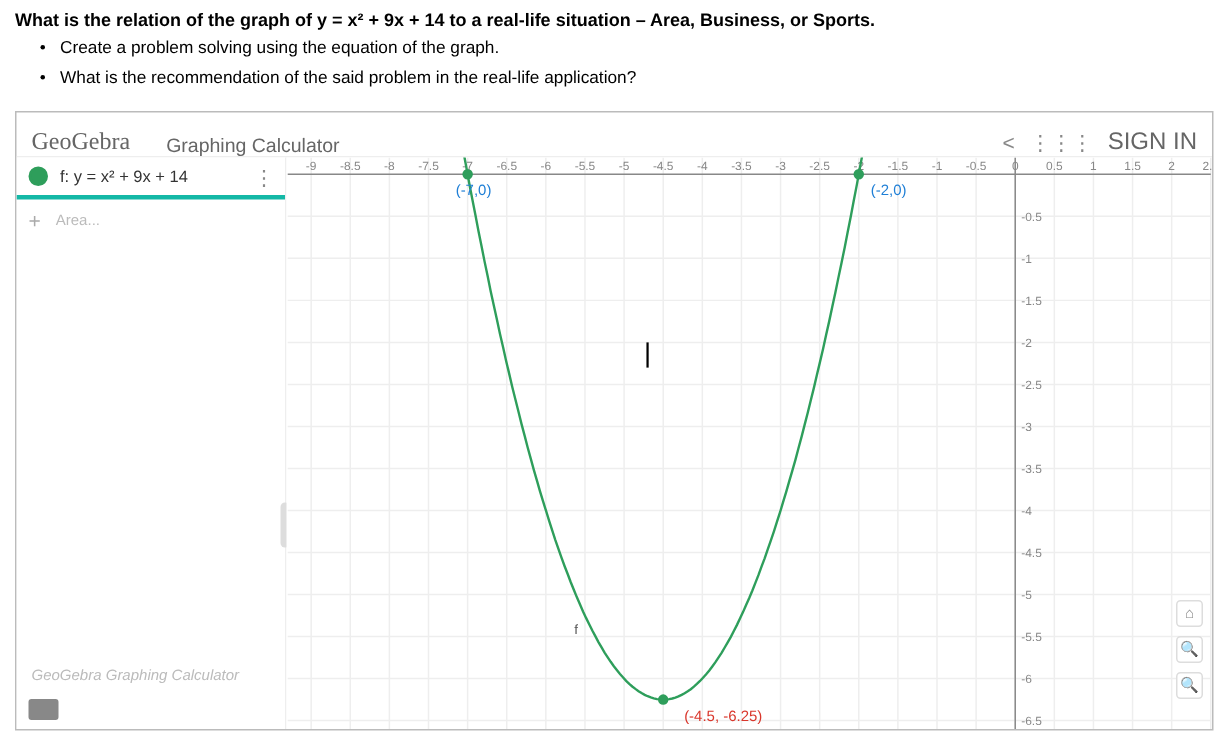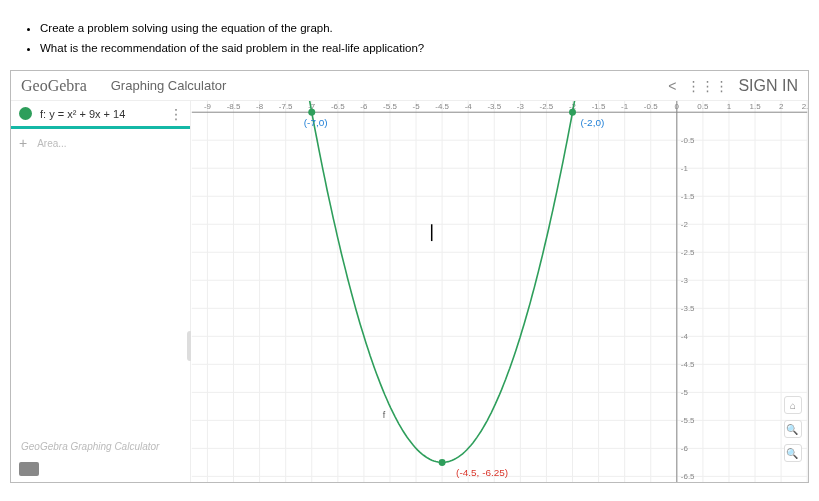--- a/index.html
+++ b/index.html
@@ -1,22 +1,22 @@
 <!DOCTYPE html>
 <html><head>
 <meta charset="utf-8">
 <style>
 * { box-sizing: border-box; margin: 0; padding: 0; }
 body { font-family: Arial, sans-serif; width: 819px; height: 501px; background: #fff; overflow: hidden; }
 .header-text { padding: 6px 10px 4px 10px; }
 .header-title { font-size: 12px; font-weight: bold; color: #000; }
-.bullets { padding-left: 30px; margin-top: 16px; }
+.bullets { padding-left: 30px; margin-top: 6px; }
 .bullets li { font-size: 11.5px; color: #000; margin-bottom: 8px; }
 .app-container { border: 1px solid #bbb; margin: 4px 10px 0 10px; height: 413px; position: relative; overflow: hidden; }
-.app-header { height: 30px; display: flex; align-items: center; padding: 0 10px; border-bottom: 1px solid #eee; }
+.app-header { height: 30px; display: flex; align-items: flex-end; padding: 0 10px; border-bottom: 1px solid #eee; }
 .app-brand { font-family: Georgia, serif; font-size: 16px; color: #666; }
 .app-subtitle { font-size: 13px; color: #666; margin-left: 24px; }
 .app-header-right { margin-left: auto; display: flex; align-items: center; gap: 10px; }
 .header-icon { color: #888; font-size: 14px; }
 .signin { font-size: 16px; color: #666; }
 .app-body { display: flex; height: calc(100% - 30px); }
 .sidebar { width: 180px; border-right: 1px solid #eee; background: #fff; }
 .func-row { display: flex; align-items: center; padding: 6px 8px; border-bottom: 3px solid #14b8a6; height: 28px; }
 .func-dot { width: 13px; height: 13px; border-radius: 50%; background: #2e9e5b; border: 2px solid #2e9e5b; margin-right: 8px; flex-shrink: 0; }
 .func-label { font-size: 11px; color: #333; flex: 1; }
@@ -36,20 +36,21 @@
 .right-controls { position: absolute; right: 6px; bottom: 20px; display: flex; flex-direction: column; gap: 6px; }
 .ctrl-btn { width: 18px; height: 18px; border: 1px solid #ddd; background: #fff; border-radius: 3px; display: flex; align-items: center; justify-content: center; font-size: 10px; color: #888; }
 .top-toolbar { position: absolute; left: 183px; top: 33px; display: flex; align-items: center; gap: 4px; }
 .tool-btn { width: 20px; height: 20px; border: 1px solid #ddd; display: flex; align-items: center; justify-content: center; font-size: 11px; color: #666; }
 .settings-gear { position: absolute; right: 6px; top: 33px; color: #888; font-size: 13px; }
 </style>
 </head>
 <body>
 
 <div class="header-text">
+  <div class="header-title">What is the relation of the graph of y = x² + 9x + 14 to a real-life situation – Area, Business, or Sports.</div>
   <ul class="bullets">
     <li>Create a problem solving using the equation of the graph.</li>
     <li>What is the recommendation of the said problem in the real-life application?</li>
   </ul>
 </div>
 
 <div class="app-container">
   <div class="app-header">
     <span class="app-brand">GeoGebra</span>
     <span class="app-subtitle">Graphing Calculator</span>

